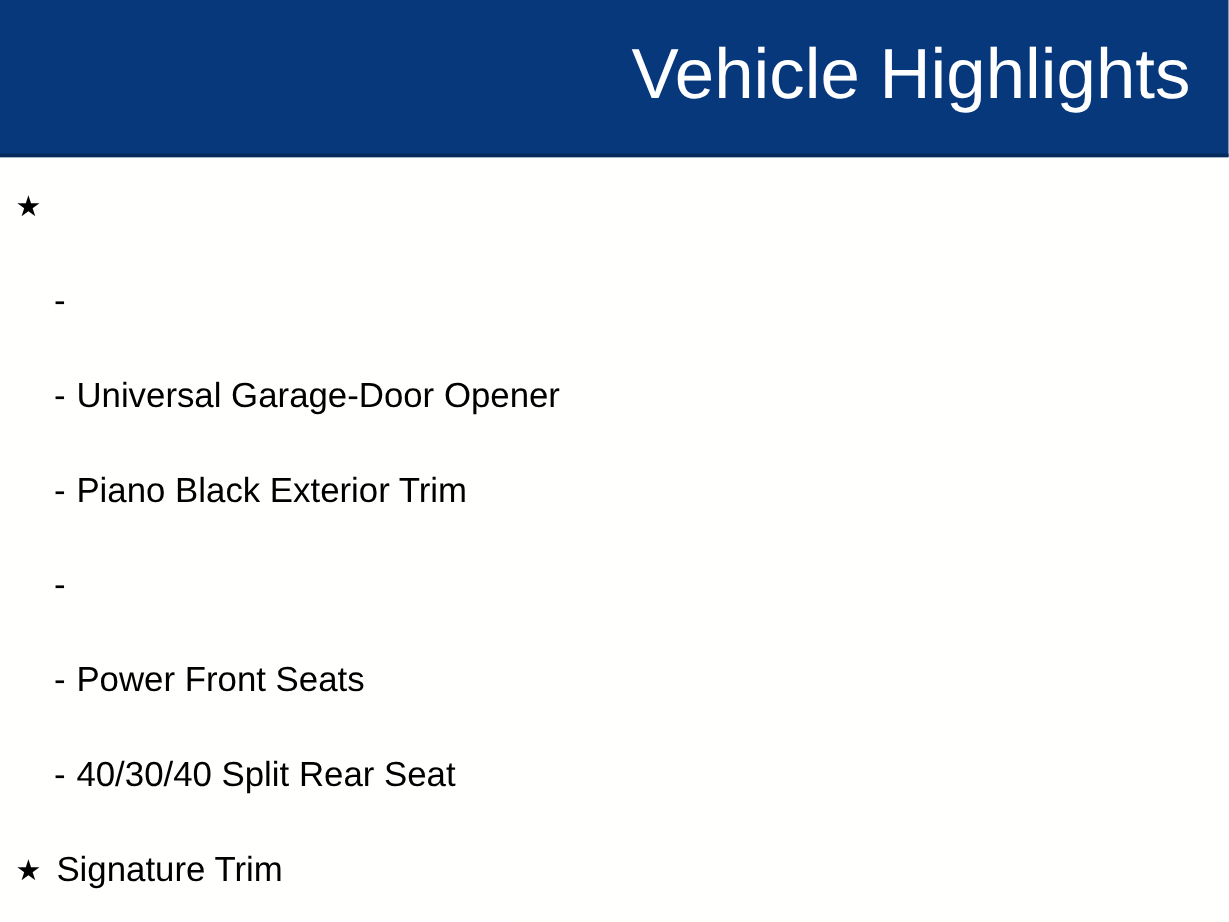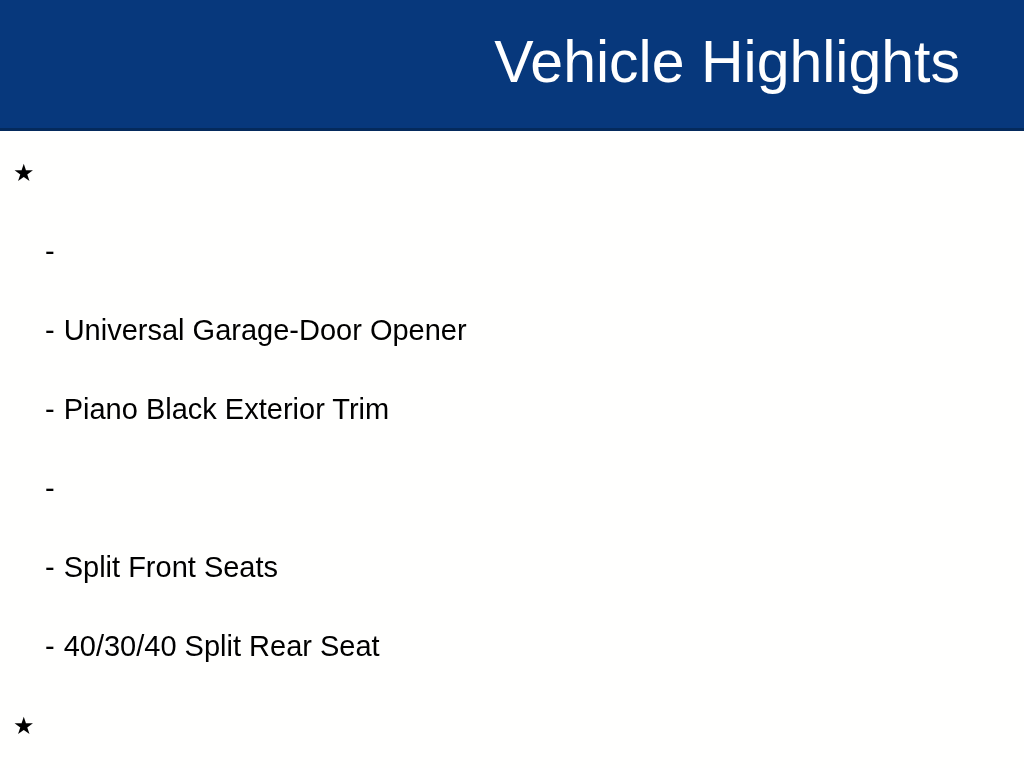--- a/index.html
+++ b/index.html
@@ -18,21 +18,21 @@
   }
   .slide-header {
     box-sizing: border-box;
     width: 100%;
     height: 131px;
     background: #07387c;
     border-bottom: 3px solid #042a5c;
     display: flex;
     align-items: center;
     justify-content: flex-end;
-    padding-right: 64px;
+    padding-right: 32px;
   }
   .slide-title {
     color: #ffffff;
     font-size: 59px;
     font-weight: 400;
     line-height: 1;
     white-space: nowrap;
     margin-top: -4px;
   }
   .slide-body {
@@ -92,27 +92,28 @@
       <span class="dash">-</span>
       <span>Piano Black Exterior Trim</span>
     </div>
 
     <div class="item sub">
       <span class="dash">-</span>
     </div>
 
     <div class="item sub">
       <span class="dash">-</span>
-      <span>Split Front Seats</span>
+      <span>Power Front Seats</span>
     </div>
 
     <div class="item sub">
       <span class="dash">-</span>
       <span>40/30/40 Split Rear Seat</span>
     </div>
 
     <div class="item main">
       <span class="star">★</span>
+      <span>Signature Trim</span>
     </div>
 
   </div>
 
 </div>
 
 </body></html>

